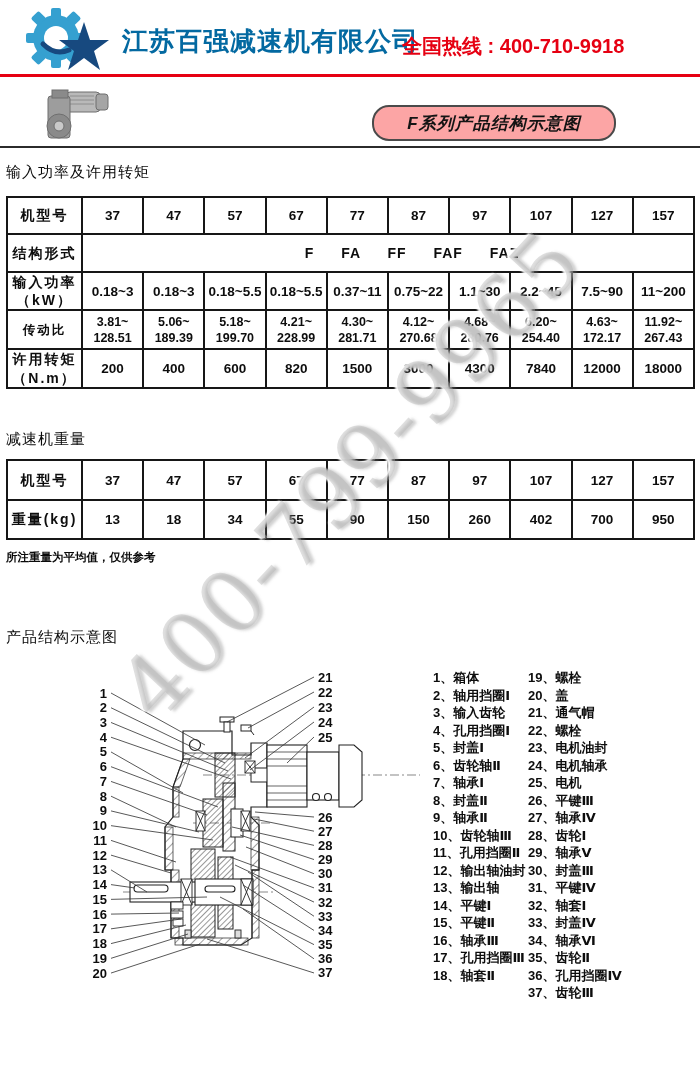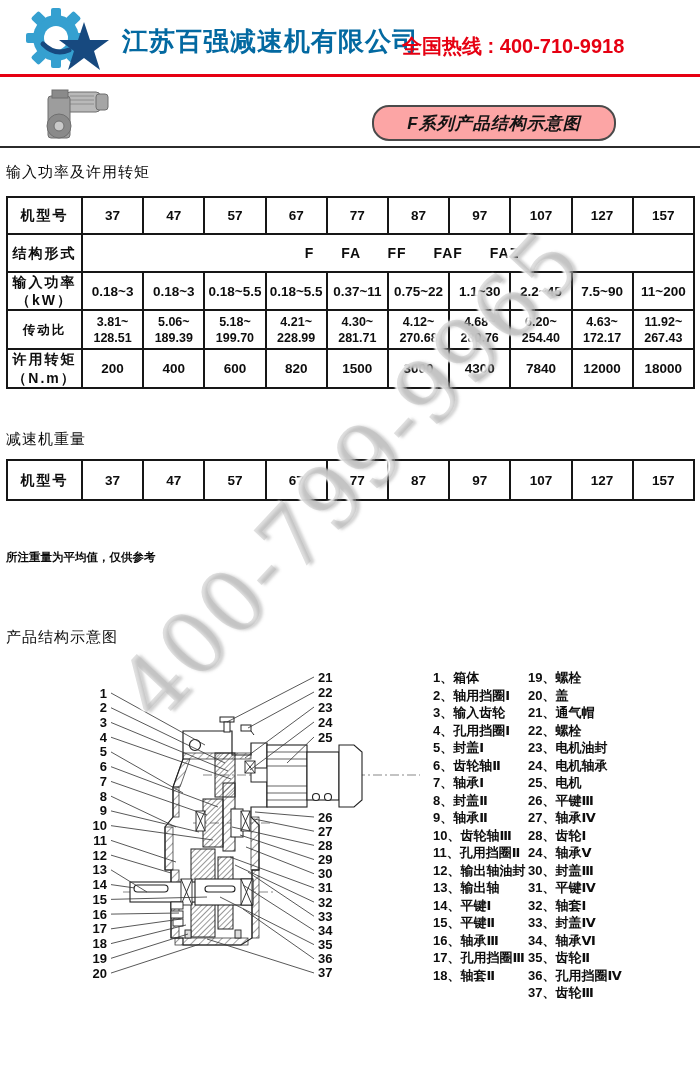--- a/index.html
+++ b/index.html
@@ -208,20 +208,33 @@
         <td>37</td>
         <td>47</td>
         <td>57</td>
         <td>67</td>
         <td>77</td>
         <td>87</td>
         <td>97</td>
         <td>107</td>
         <td>127</td>
         <td>157</td>
+      </tr>
+      <tr style="height: 39px;">
+        <td class="rowhead">重量(kg)</td>
+        <td>13</td>
+        <td>18</td>
+        <td>34</td>
+        <td>55</td>
+        <td>90</td>
+        <td>150</td>
+        <td>260</td>
+        <td>402</td>
+        <td>700</td>
+        <td>950</td>
       </tr>
     </tbody>
   </table>
 <div class="note">所注重量为平均值，仅供参考</div>
 
 <div class="watermark">400-799-9965</div>
 
 <div class="sec-title" id="t3-title">产品结构示意图</div>
 
 <svg id="diagram" viewBox="0 0 370 370">
@@ -436,21 +449,21 @@
     <div class="part">19、螺栓</div>
     <div class="part">20、盖</div>
     <div class="part">21、通气帽</div>
     <div class="part">22、螺栓</div>
     <div class="part">23、电机油封</div>
     <div class="part">24、电机轴承</div>
     <div class="part">25、电机</div>
     <div class="part">26、平键Ⅲ</div>
     <div class="part">27、轴承Ⅳ</div>
     <div class="part">28、齿轮Ⅰ</div>
-    <div class="part">24、轴承Ⅴ</div>
+    <div class="part">29、轴承Ⅴ</div>
     <div class="part">30、封盖Ⅲ</div>
     <div class="part">31、平键Ⅳ</div>
     <div class="part">32、轴套Ⅰ</div>
     <div class="part">33、封盖Ⅳ</div>
     <div class="part">34、轴承Ⅵ</div>
     <div class="part">35、齿轮Ⅱ</div>
     <div class="part">36、孔用挡圈Ⅳ</div>
     <div class="part">37、齿轮Ⅲ</div>
   </div>
 

